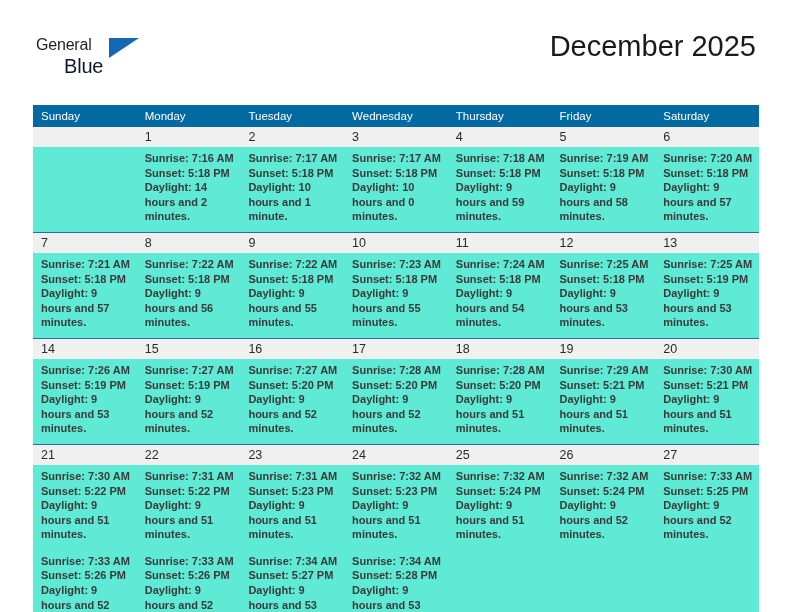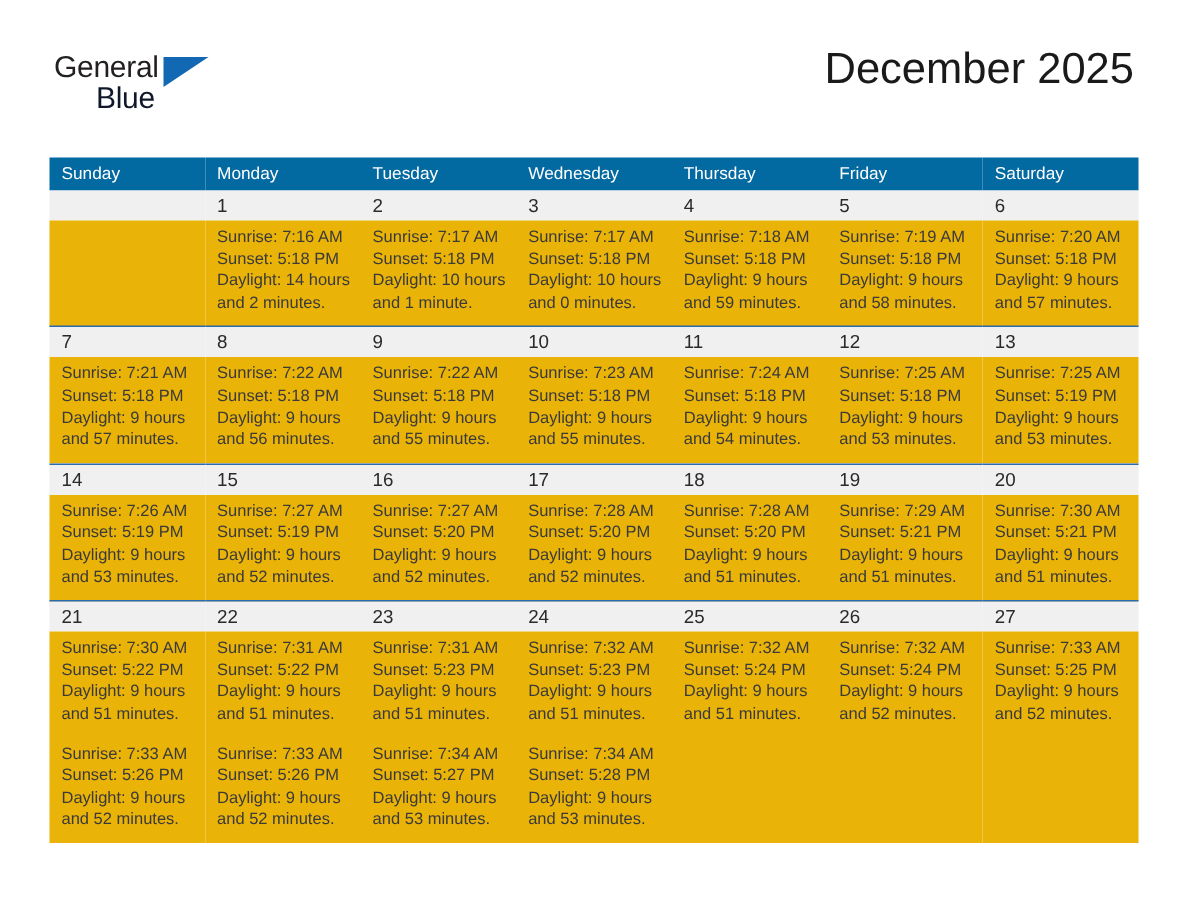--- a/index.html
+++ b/index.html
@@ -31,21 +31,21 @@
   .logo {
     position: absolute;
     left: 36px;
     top: 34px;
     width: 120px;
     height: 52px;
   }
   .logo-general {
     position: absolute;
     left: 0; top: 0;
-    font-size: 20px;
+    font-size: 16px;
     letter-spacing: -0.2px;
     color: #231f20;
     line-height: 22px;
   }
   .logo-tri {
     position: absolute;
     left: 73px;
     top: 4px;
     width: 0; height: 0;
     border-left: 30px solid #1268b3;
@@ -112,28 +112,29 @@
     vertical-align: top;
     border-top: 1.6px solid #2a6aae;
     height: 18px;
     box-sizing: border-box;
   }
   tr.week-nums.first td {
     border-top: none;
   }
 
   tr.week-body td {
-    background: #eab308;
+    background: #5eead4;
     font-size: 11px;
     color: #3a3a3a;
     padding: 4px 6px 8px 8px;
     vertical-align: top;
     line-height: 14.6px;
     height: 70px;
     box-sizing: border-box;
+    font-weight: bold;
   }
   .evt { white-space: normal; }
 </style>
 </head>
 <body>
 
 <div class="page">
 
   <div class="top">
     <div class="logo">

